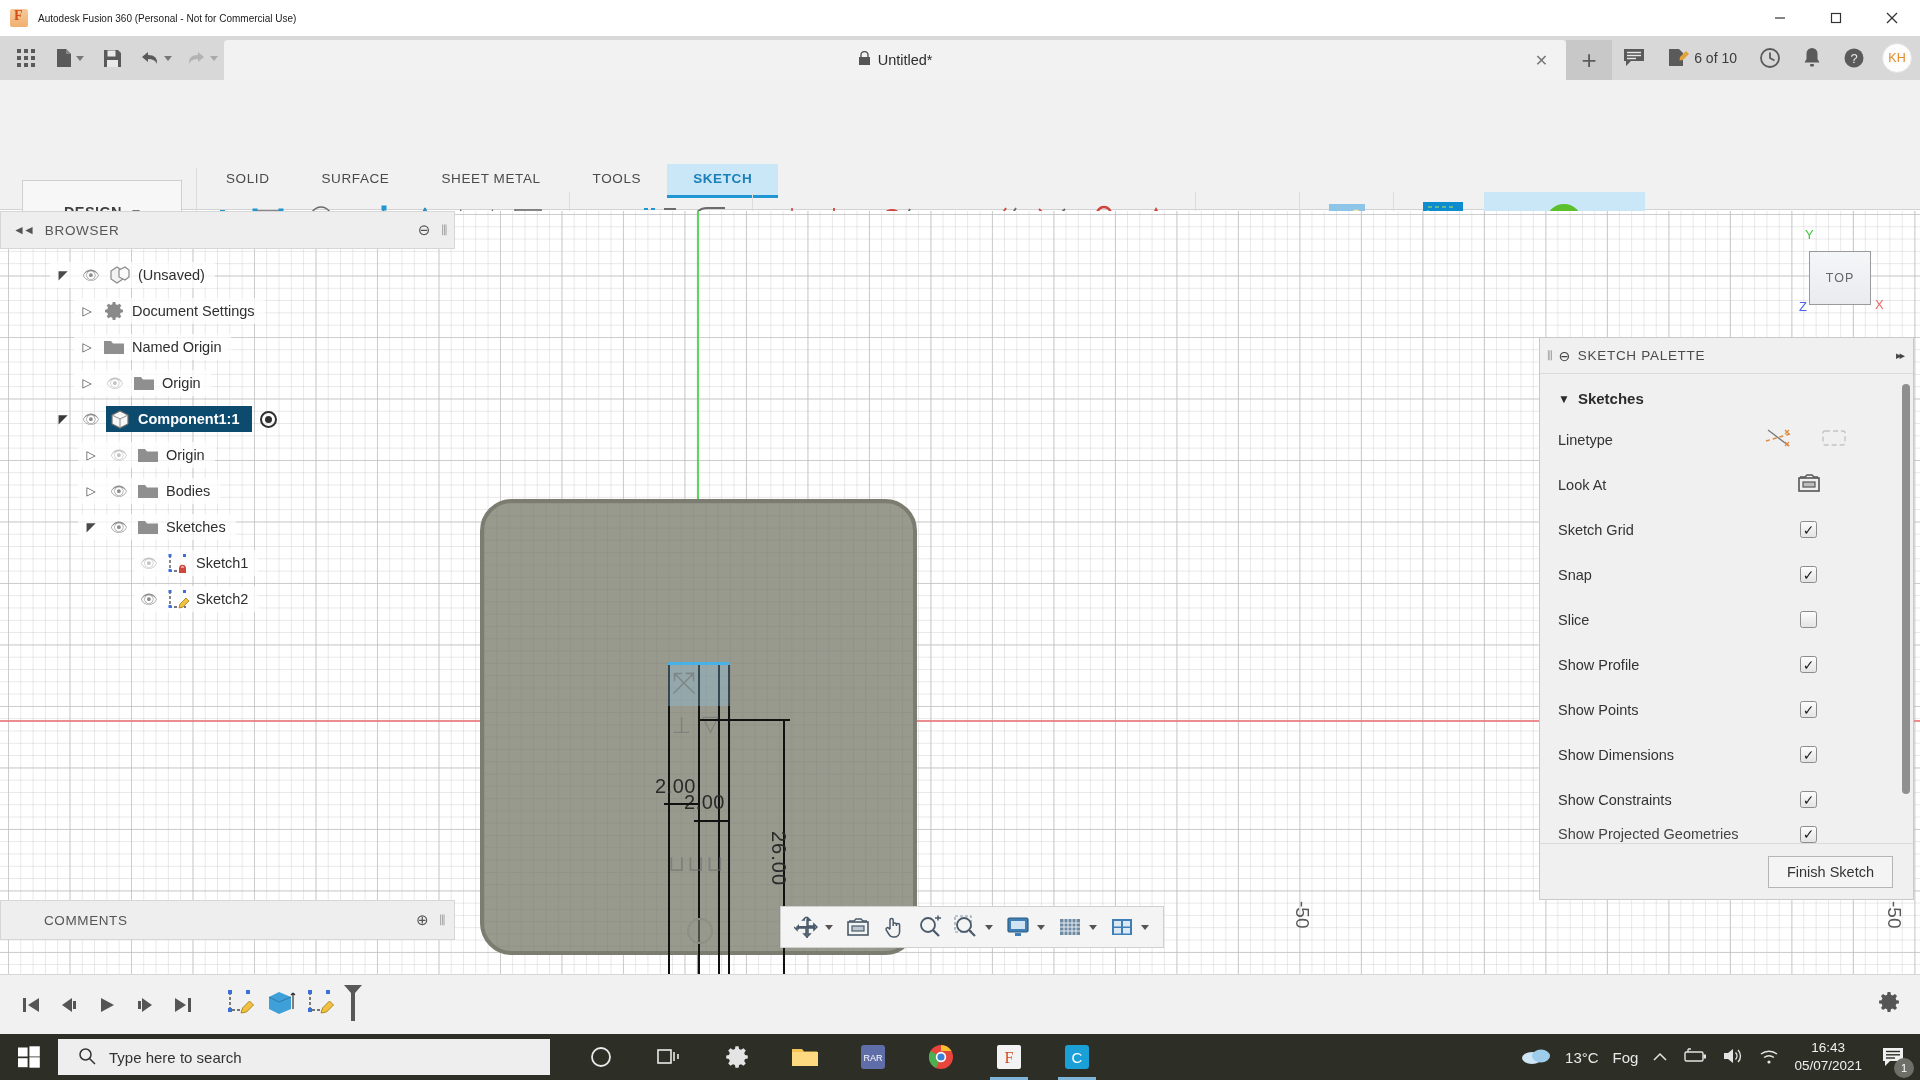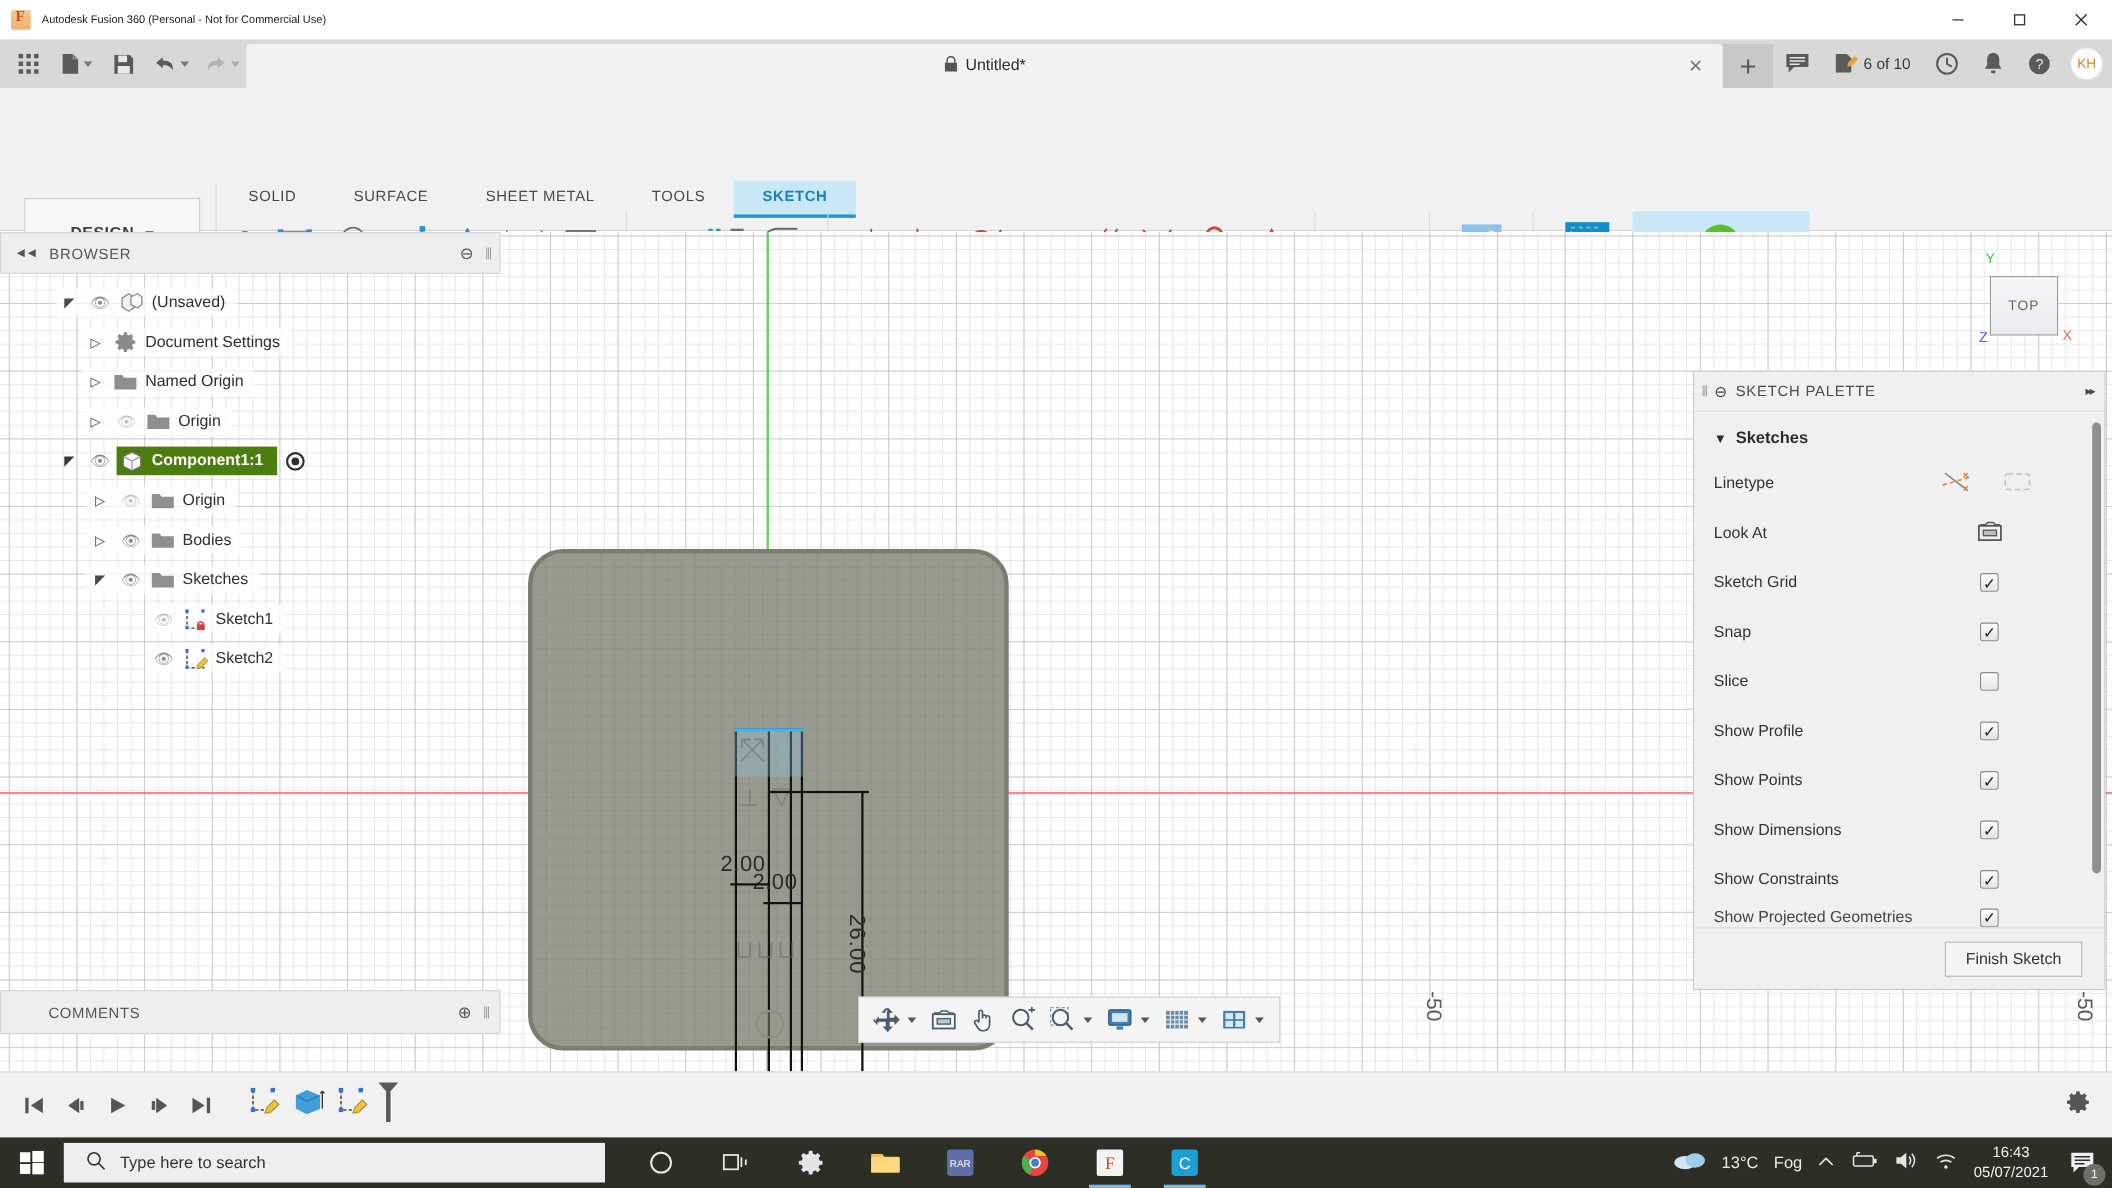--- a/index.html
+++ b/index.html
@@ -731,21 +731,21 @@
               </svg>
           </span>
           <span class="tlabel">Origin</span>
         </div>
       </div>
 
       <div class="tnode selected" style="padding-left:50px;">
         <div class="row-bg" style="background:transparent; padding-right:0;">
           <span class="twisty" style="color:#3a3a3a">◤</span>
           <span class="eye">👁</span>
-          <span style="display:flex;align-items:center;height:26px;background:#4d7c0f;padding-right:12px;">
+          <span style="display:flex;align-items:center;height:26px;background:#0c4a6e;padding-right:12px;">
             <span class="ticon">
               <svg width="22" height="20" viewBox="0 0 22 20">
                   <path d="M3 6 L11 2 L19 6 L19 15 L11 19 L3 15 Z" fill="#f7f7f7" stroke="#6d6d6d" stroke-width="1.2"></path>
                   <path d="M3 6 L11 10 L19 6 M11 10 L11 19" fill="none" stroke="#8e8e8e" stroke-width="1"></path>
                 </svg>
             </span>
             <span class="tlabel">Component1:1</span>
           </span>
           <span class="radio-dot">
               <i></i>

